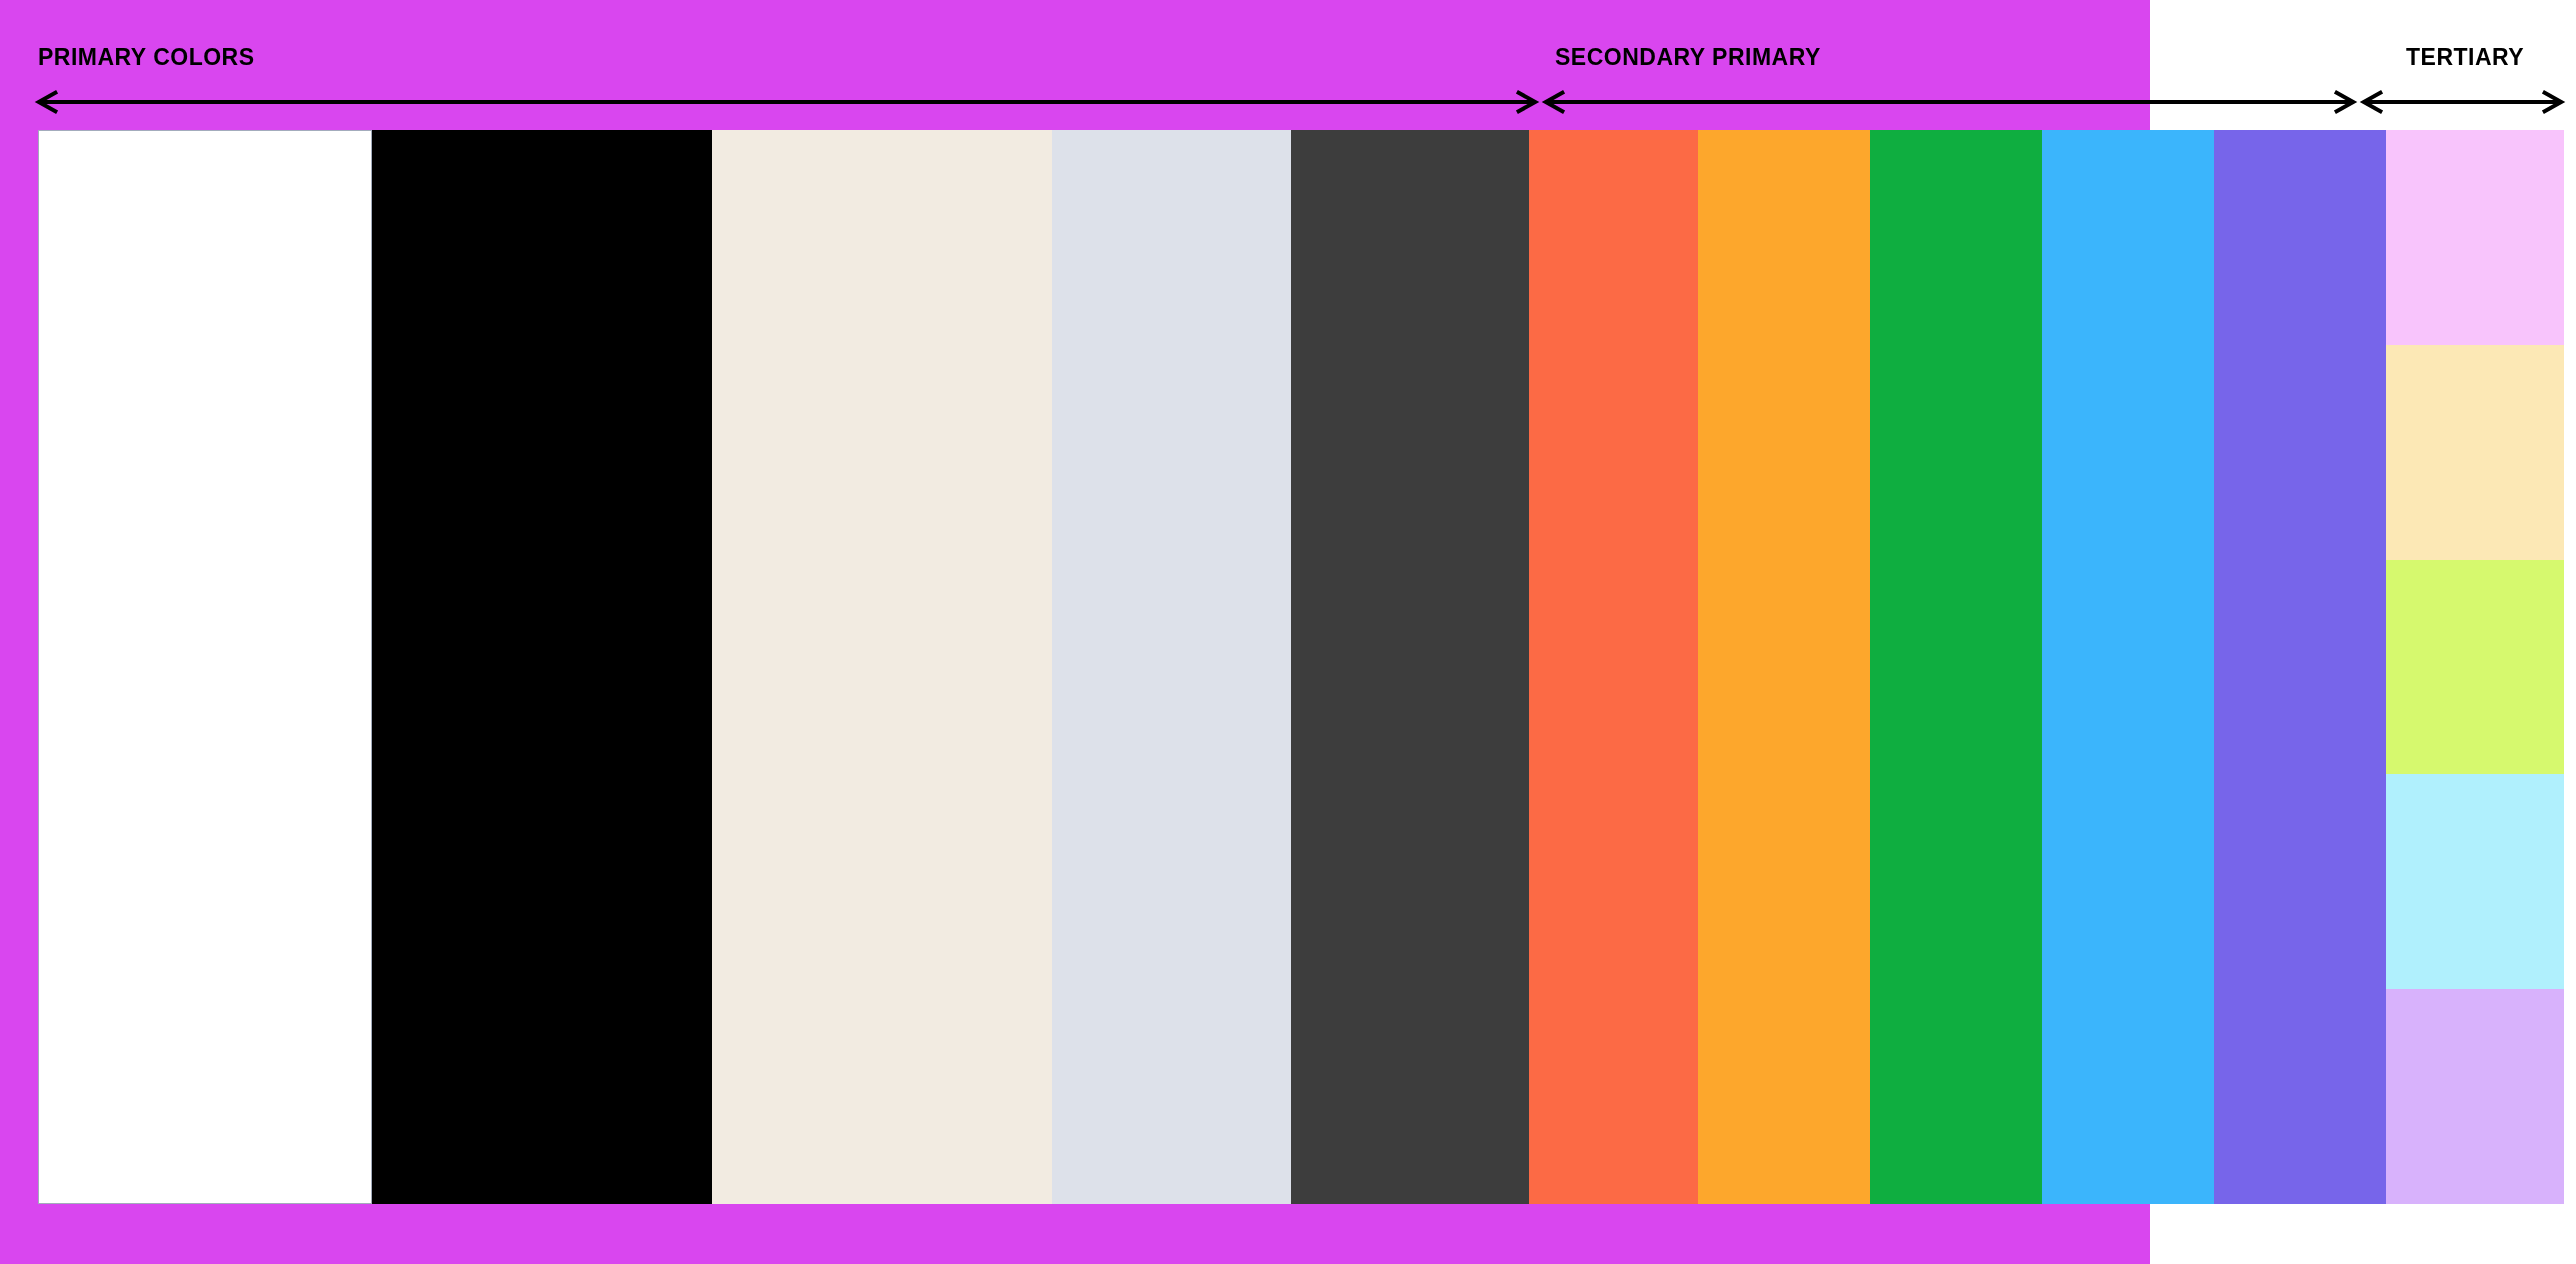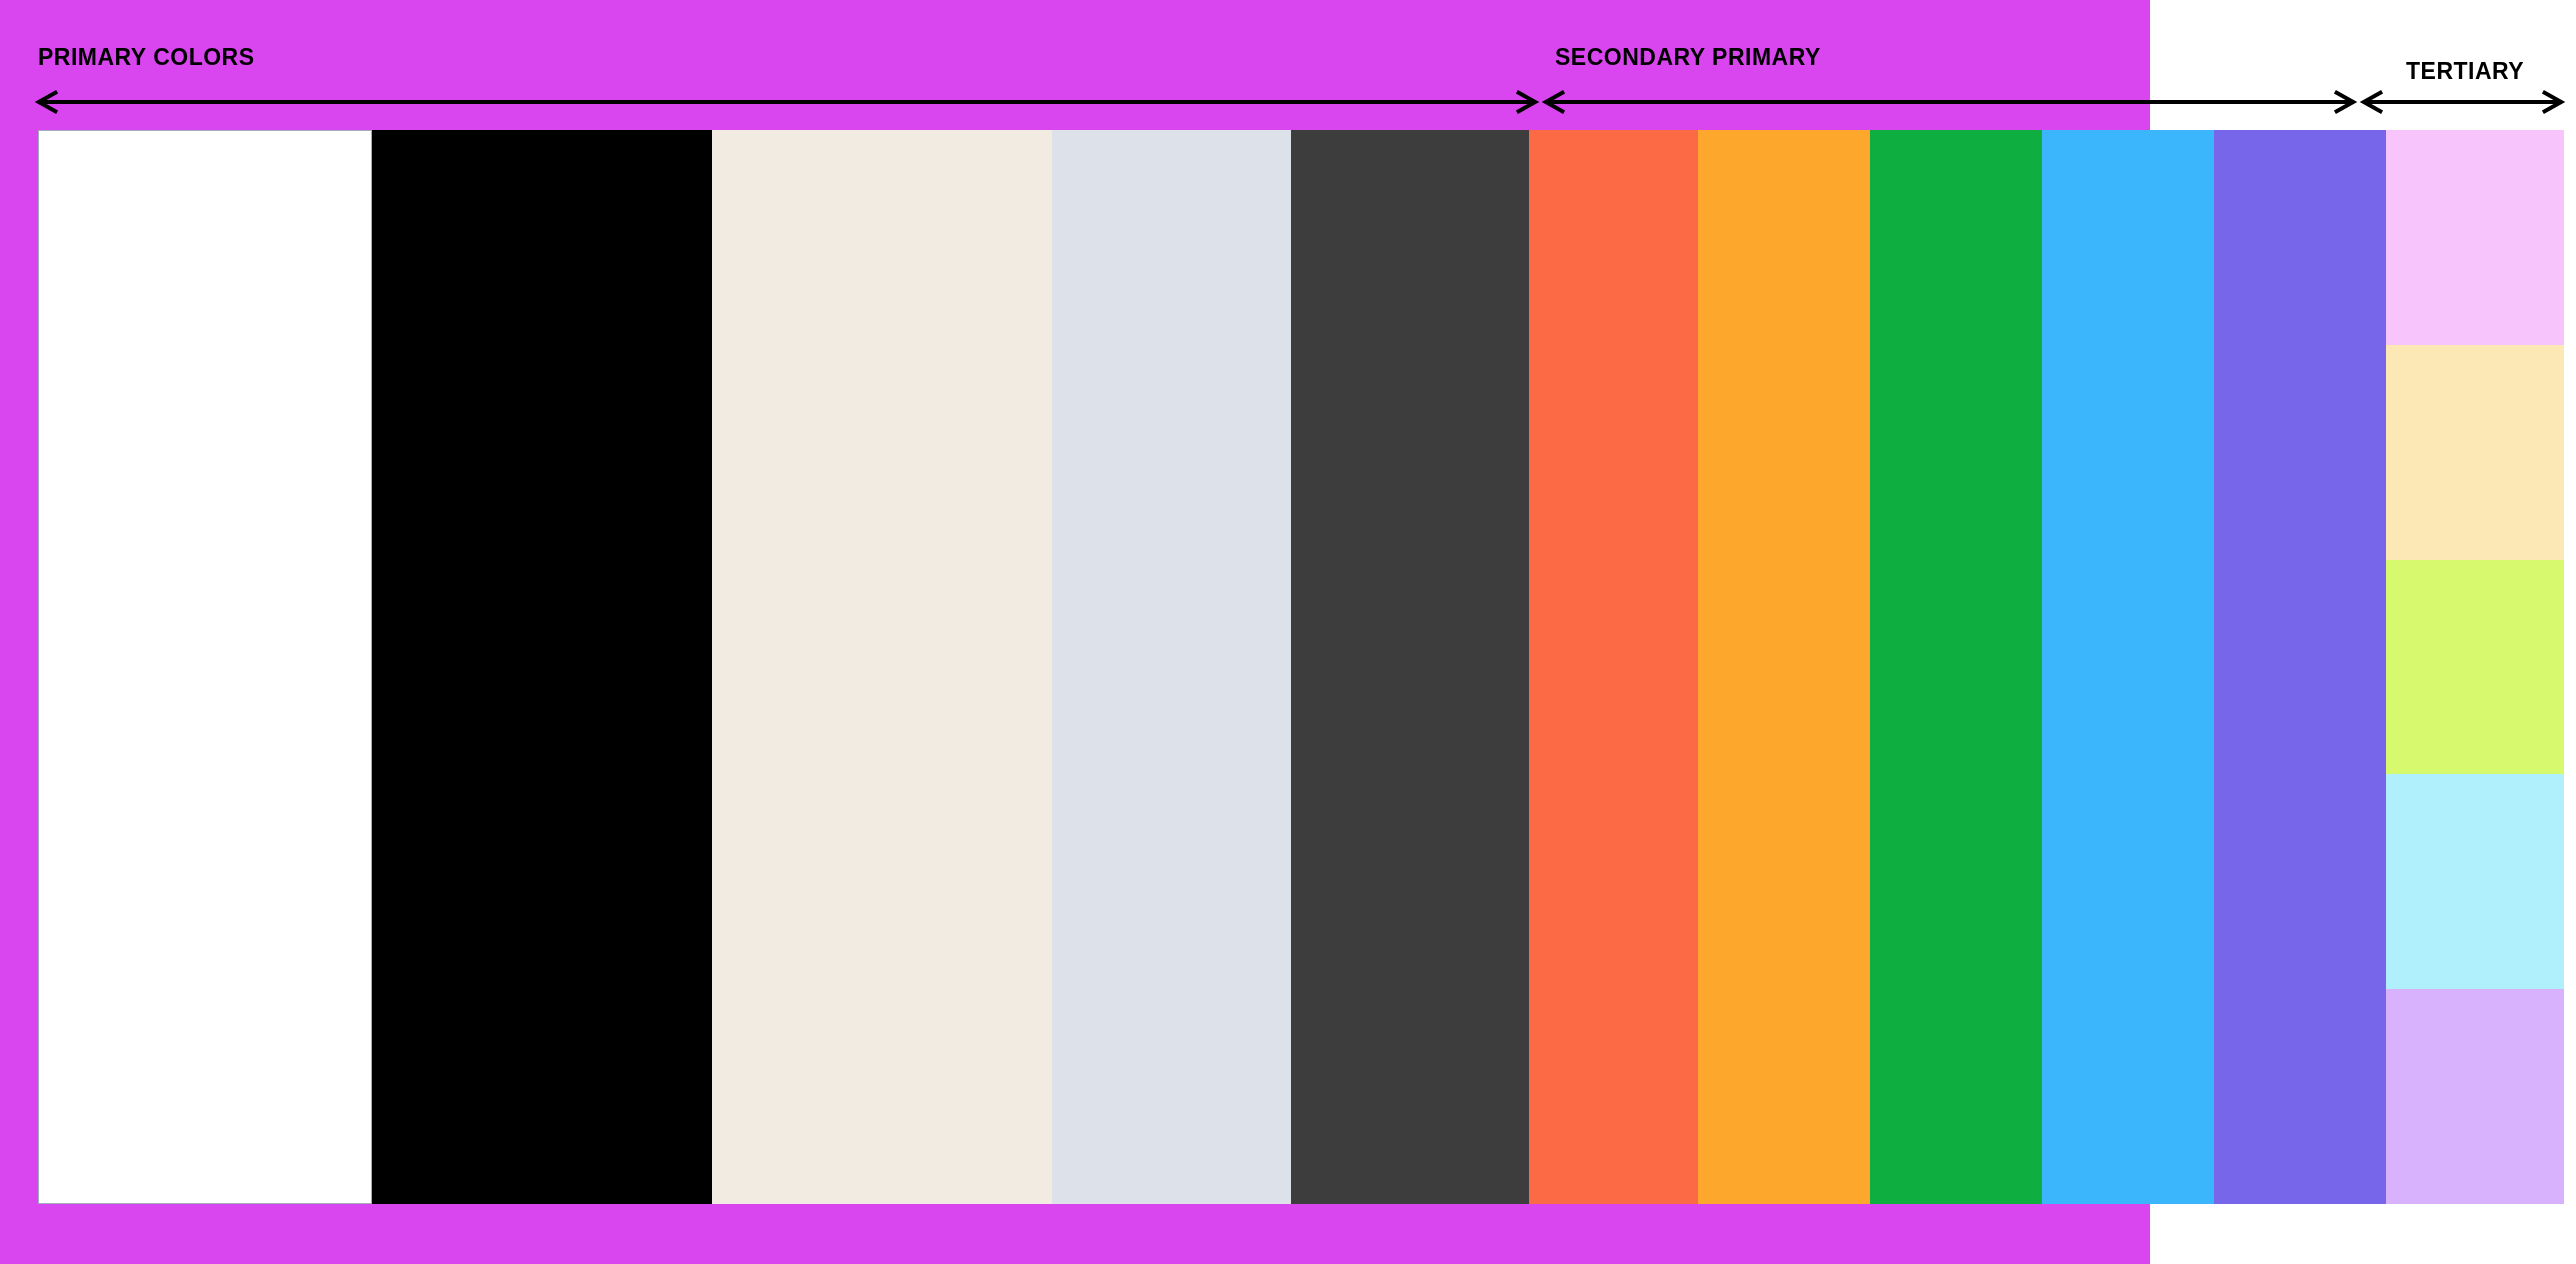--- a/index.html
+++ b/index.html
@@ -26,21 +26,21 @@
     font-family: "Liberation Sans", sans-serif;
     font-weight: bold;
     font-size: 23px;
     letter-spacing: 0.5px;
     color: #000000;
     white-space: nowrap;
     line-height: 1;
   }
   #label-primary   { left: 38px;   top: 46px; }
   #label-secondary { left: 1555px; top: 46px; }
-  #label-tertiary  { left: 2406px; top: 60px; }
+  #label-tertiary  { left: 2406px; top: 46px; }
 
   
   .range-arrow {
     position: absolute;
     top: 90px;
     height: 24px;
   }
   .range-arrow svg { display: block; width: 100%; height: 24px; overflow: visible; }
 
   #arrow-primary   { left: 37px;   width: 1500px; }

